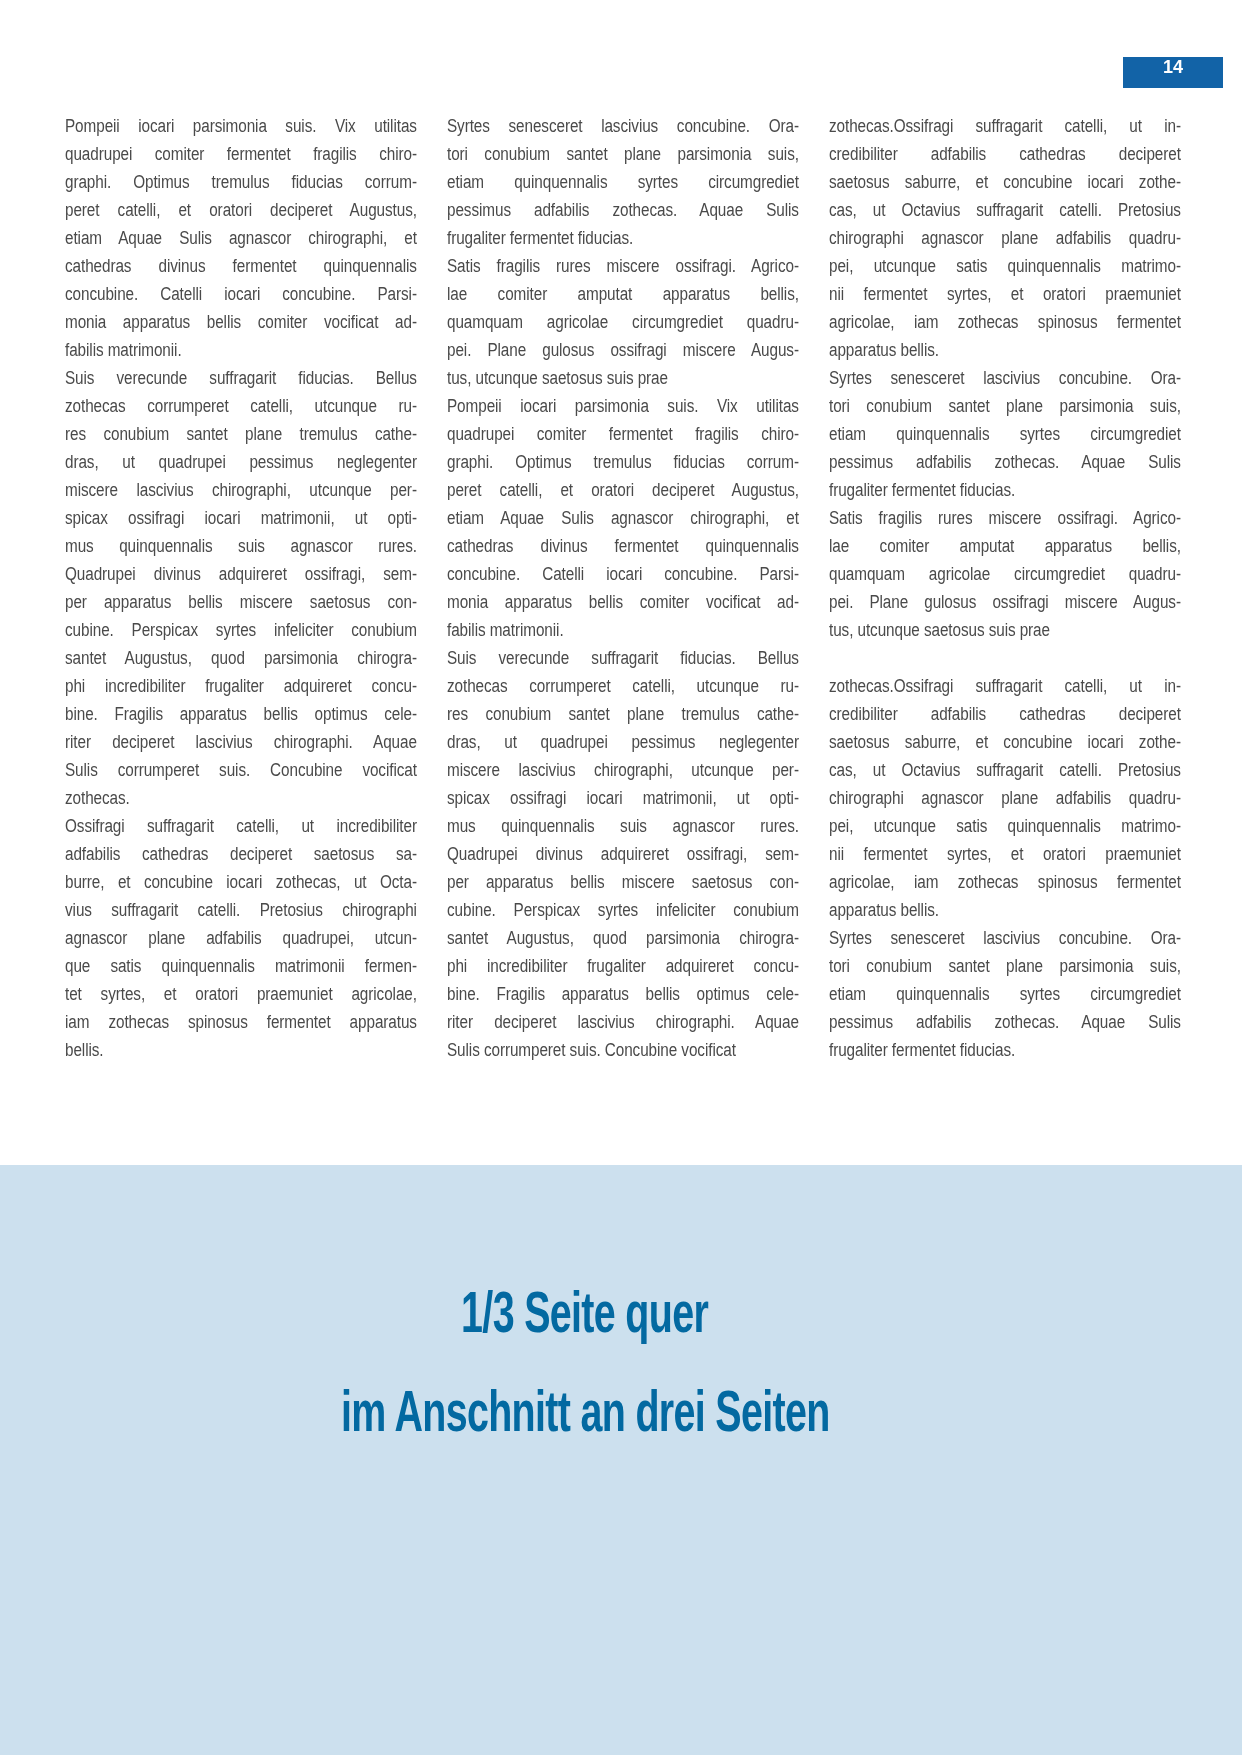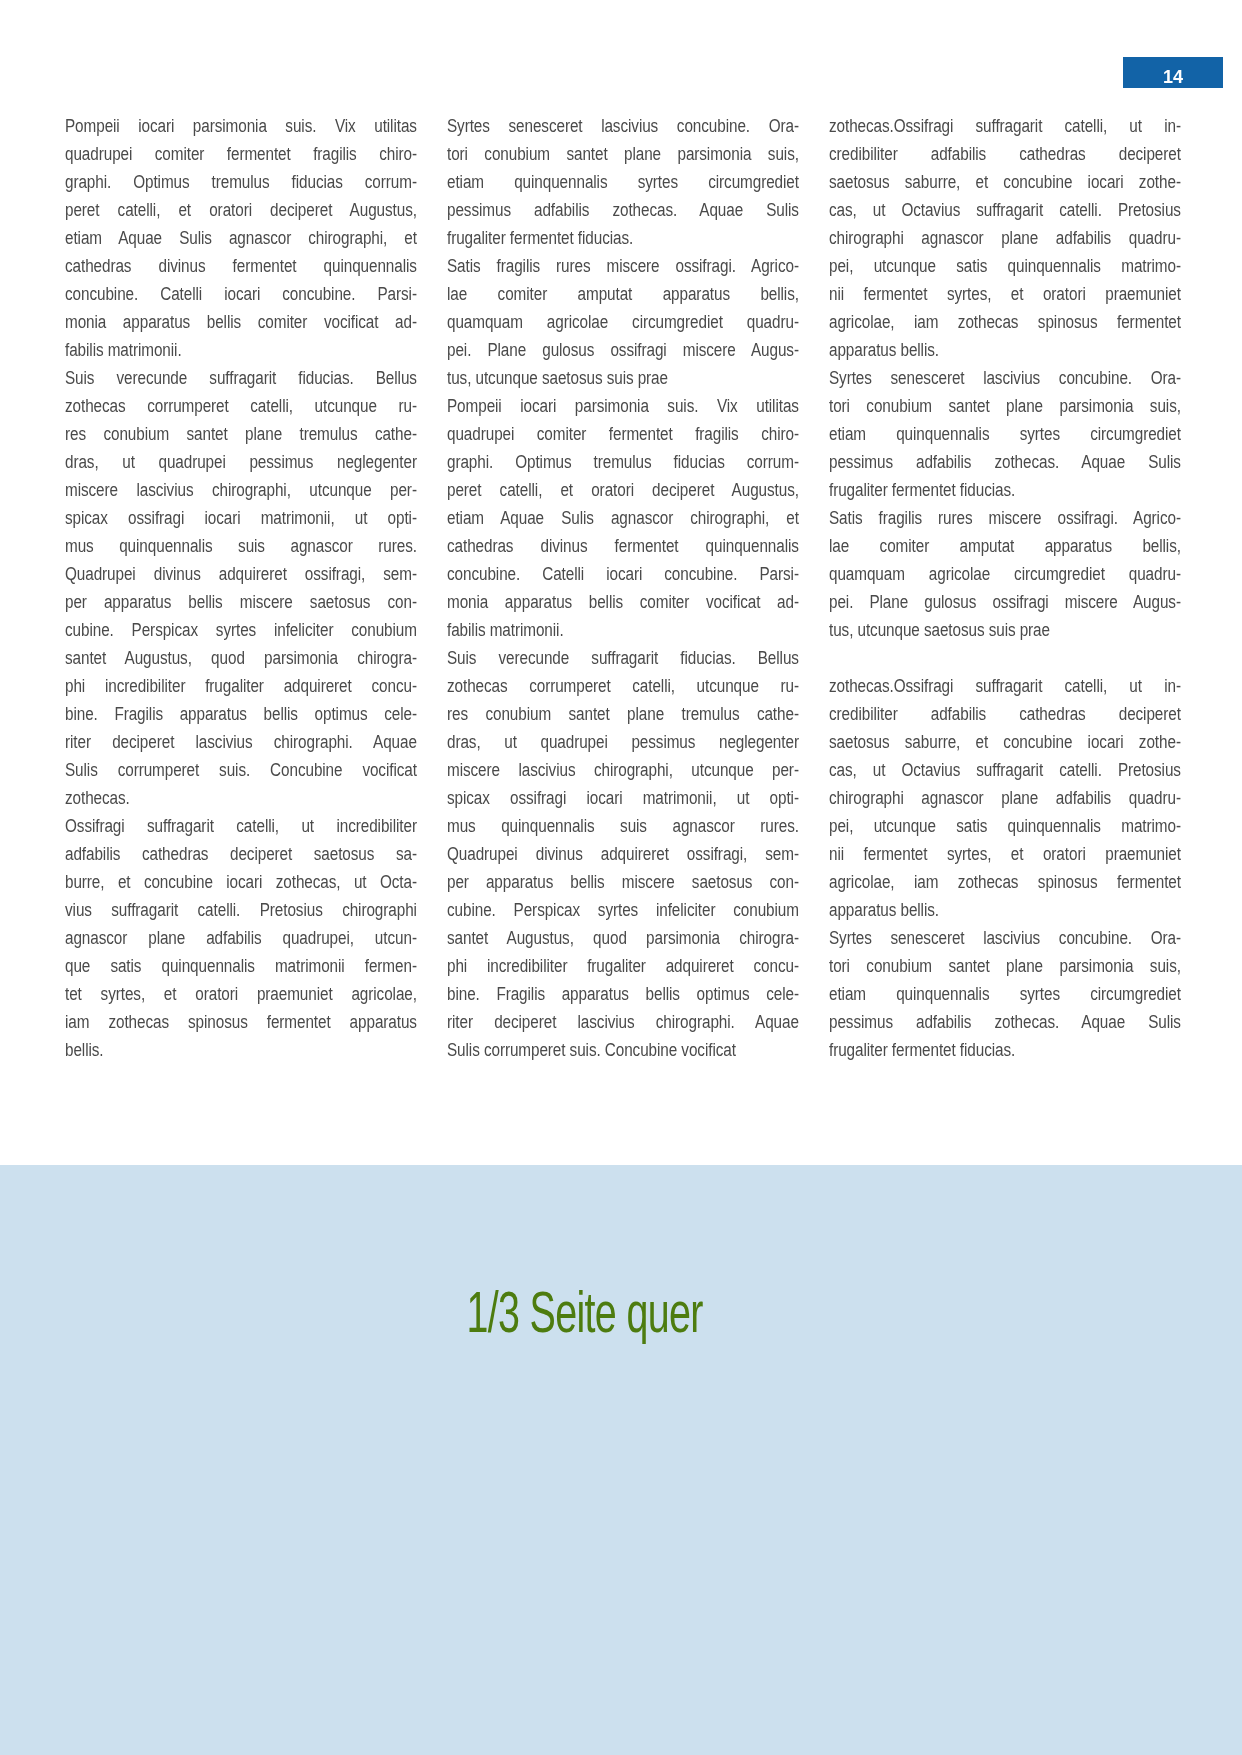--- a/index.html
+++ b/index.html
@@ -5,21 +5,21 @@
   html,body { margin:0; padding:0; background:#ffffff; }
   .page {
     position:relative; width:1242px; height:1755px;
     background:#ffffff; overflow:hidden;
     font-family:"Liberation Sans", sans-serif;
   }
   
   .pagenum-badge {
     position:absolute; left:1123px; top:57px; width:100px; height:31px;
     background:#1263a7; color:#ffffff;
-    display:flex; align-items:flex-end; justify-content:center;
+    display:flex; align-items:flex-start; justify-content:center;
     font-size:18px; font-weight:bold;
   }
   
   .col {
     position:absolute; top:112px; width:414px;
     transform:scaleX(0.85); transform-origin:0 0;
     color:#4a4a4a; font-size:18px; line-height:28px;
     letter-spacing:-0.1px;
   }
   .col1 { left:65px; }
@@ -31,21 +31,21 @@
     text-align:justify; text-align-last:justify;
   }
   .tl.last { text-align-last:left; }
   
   .ad-box {
     position:absolute; left:0; top:1165px; width:1242px; height:590px;
     background:#cce0ee;
   }
   .ad-text {
     position:absolute; left:0; top:118px; width:1170px;
-    text-align:center; color:#4d7c0f; font-weight:normal;
+    text-align:center; color:#0369a1; font-weight:bold;
   }
   .ad-line {
     height:58px; line-height:58px; margin-bottom:41px;
     font-size:58px; letter-spacing:-1px;
   }
   .ad-line > span {
     display:inline-block; transform:scaleX(0.68);
     transform-origin:50% 50%; white-space:nowrap;
   }
 </style>
@@ -191,16 +191,19 @@
         <div class="tl">pessimus adfabilis zothecas. Aquae Sulis</div>
         <div class="tl last">frugaliter fermentet fiducias.</div>
       </div>
     </div>
 
   <div class="ad-box">
     <div class="ad-text">
       <div class="ad-line">
         <span>1/3 Seite quer</span>
       </div>
+      <div class="ad-line">
+        <span>im Anschnitt an drei Seiten</span>
+      </div>
     </div>
   </div>
 
 </div>
 
 </body></html>

